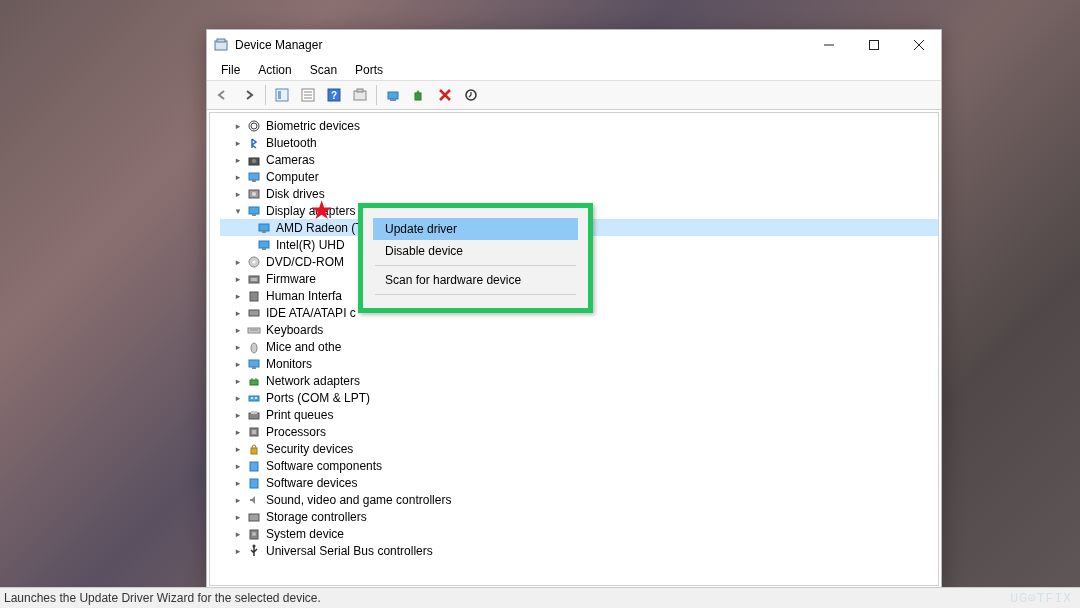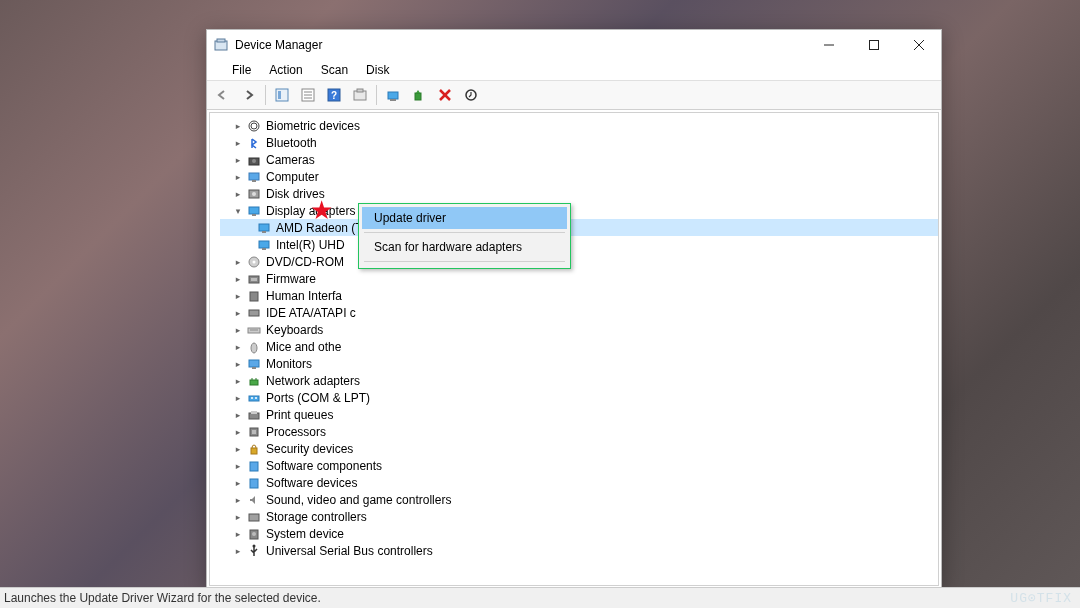--- a/index.html
+++ b/index.html
@@ -43,21 +43,21 @@
     width: 45px; height: 30px;
     display: flex; align-items: center; justify-content: center;
     font-family: "Segoe UI Symbol", sans-serif;
     font-size: 10px;
     color: #222;
   }
   .menubar {
     height: 20px;
     display: flex;
     align-items: center;
-    padding-left: 17px;
+    padding-left: 6px;
     gap: 2px;
     background: #fff;
     border-bottom: 1px solid #e0e0e0;
   }
   .menu-item { padding: 2px 8px; font-size: 12px; }
   .toolbar {
     height: 28px;
     display: flex;
     align-items: center;
     padding-left: 4px;
@@ -103,23 +103,23 @@
     margin-right: 4px;
     font-size: 11px;
   }
   .node-label { font-size: 12px; }
   .context-menu {
     position: absolute;
     left: 148px;
     top: 90px;
     width: 205px;
     background: #f2f2f2;
-    border: 1px solid #22c55e;
+    border: 5px solid #22c55e;
     box-shadow: 2px 2px 4px rgba(0,0,0,0.25);
-    padding: 3px;
+    padding: 10px;
   }
   .ctx-item {
     height: 22px;
     display: flex;
     align-items: center;
     padding-left: 12px;
     font-size: 12px;
   }
   .ctx-item.highlight { background: #90c8f6; }
   .ctx-item.bold { font-weight: bold; }
@@ -186,21 +186,21 @@
             <line x1="10" y1="0" x2="0" y2="10" stroke="#222"></line>
           </svg>
         </div>
     </div>
   </div>
 
   <div class="menubar">
     <span class="menu-item">File</span>
     <span class="menu-item">Action</span>
     <span class="menu-item">Scan</span>
-    <span class="menu-item">Disk</span>
+    <span class="menu-item">Ports</span>
   </div>
 
   <div class="toolbar">
     <div class="tb-btn">
         <svg width="14" height="12">
           <path d="M8 2 L3 6 L8 10" fill="none" stroke="#888" stroke-width="2"></path>
         </svg>
       </div>
     <div class="tb-btn">
         <svg width="14" height="12">
@@ -512,22 +512,23 @@
               <path d="M7 2 L7 12 M4 6 L7 9 M10 5 L7 8" fill="none" stroke="#333" stroke-width="1.5"></path>
               <circle cx="7" cy="2" r="1.5" fill="#333"></circle>
             </svg>
           </span>
           <span class="node-label">Universal Serial Bus controllers</span>
         </div>
       </div>
 
     <div class="context-menu" id="ctxmenu">
         <div class="ctx-item highlight">Update driver</div>
+        <div class="ctx-item">Disable device</div>
         <div class="ctx-sep"></div>
-        <div class="ctx-item">Scan for hardware adapters</div>
+        <div class="ctx-item">Scan for hardware device</div>
         <div class="ctx-sep"></div>
       </div>
   </div>
 </div>
 
 <div class="star">★</div>
 
 <div class="statusbar">
   <span>Launches the Update Driver Wizard for the selected device.</span>
 </div>

